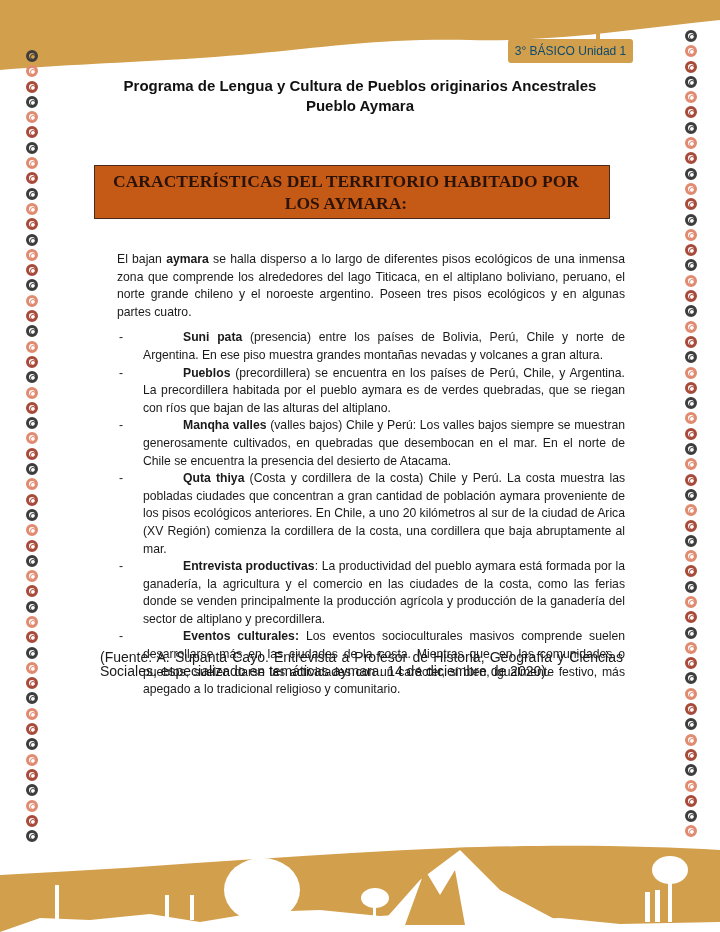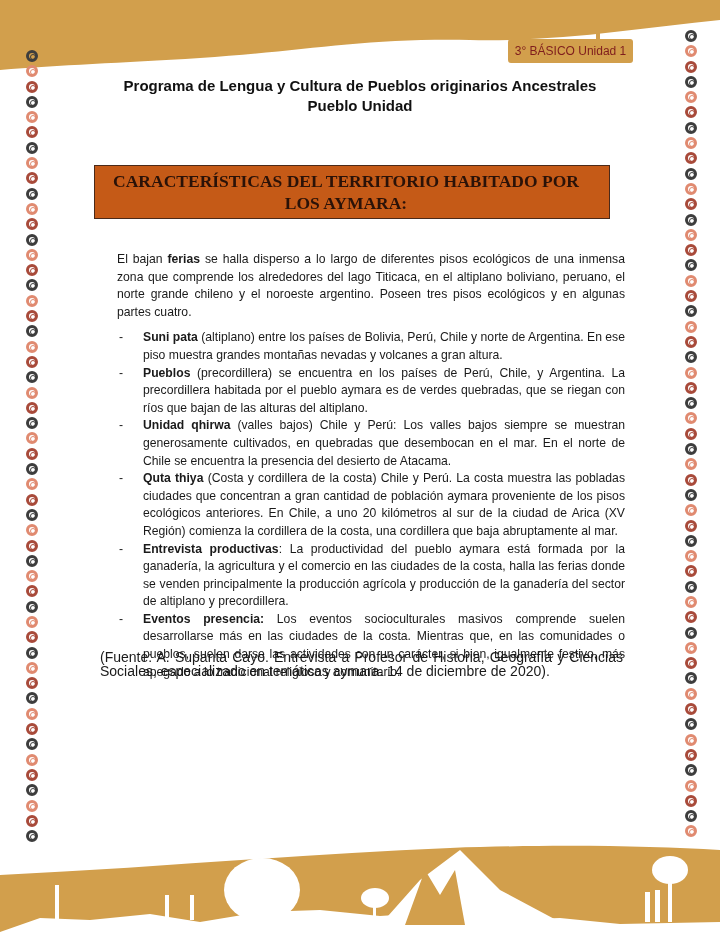--- a/index.html
+++ b/index.html
@@ -6,21 +6,21 @@
   body {
     width: 720px; height: 932px; position: relative; overflow: hidden;
     background: #ffffff;
     font-family: "Liberation Sans", sans-serif;
     color: #1a1a1a;
   }
   .top-wave { position: absolute; left: 0; top: 0; width: 720px; height: 70px; }
   .bottom-wave { position: absolute; left: 0; top: 840px; width: 720px; height: 92px; }
   .badge {
     position: absolute; left: 508px; top: 39px; width: 125px; height: 24px;
-    background: #d29f4c; color: #7f1d1d; border-radius: 3px;
+    background: #d29f4c; color: #0c4a6e; border-radius: 3px;
     font-size: 12px; line-height: 24px; text-align: center;
   }
   .badge-stem { position: absolute; left: 596px; top: 28px; width: 4px; height: 12px; background: #d29f4c; }
   .ornament-col { position: absolute; top: 50px; width: 20px; }
   .ornament-col.left { left: 22px; }
   .ornament-col.right { left: 681px; top: 30px; }
   .orn {
     width: 12px; height: 12px; margin: 0 auto 3.3px auto; border-radius: 50%;
     box-sizing: border-box; border: 3px solid #3d3d3d; position: relative;
   }
@@ -46,21 +46,21 @@
     text-align: center; box-sizing: border-box; padding: 4px 12px 0 0;
   }
   .content {
     position: absolute; left: 117px; top: 251px; width: 508px;
     font-size: 12.2px; line-height: 17.6px; text-align: justify;
   }
   .content p { margin: 0 0 8px 0; }
   .list { margin: 0; padding: 0; list-style: none; }
   .list li { position: relative; padding-left: 26px; }
   .list li .dash { position: absolute; left: 2px; top: 0; }
-  .list b { font-weight: bold; }
+  .list b { font-weight: bold; margin-left: 40px; }
   .source {
     position: absolute; left: 100px; top: 650px; width: 523px;
     font-size: 14px; line-height: 14px; text-align: justify;
   }
 </style>
 </head>
 <body>
 
 <svg class="top-wave" viewBox="0 0 720 70" preserveAspectRatio="none">
   <path d="M0,0 H720 V20 C640,28 560,42 470,40 C360,38 300,52 200,58 C120,63 60,65 0,70 Z" fill="#d29f4c"></path>
@@ -172,33 +172,33 @@
     <div class="orn c1"></div>
     <div class="orn c2"></div>
     <div class="orn c0"></div>
     <div class="orn c1"></div>
     <div class="orn c2"></div>
     <div class="orn c0"></div>
     <div class="orn c1"></div>
   </div>
 
 <div class="header-title h1">Programa de Lengua y Cultura de Pueblos originarios Ancestrales</div>
-<div class="header-title h2">Pueblo Unidad</div>
+<div class="header-title h2">Pueblo Aymara</div>
 
 <div class="title-box">CARACTERÍSTICAS DEL TERRITORIO HABITADO POR LOS AYMARA:</div>
 
 <div class="content">
-  <p><span>El bajan </span><b>ferias</b><span> se halla disperso a lo largo de diferentes pisos ecológicos de una inmensa zona que comprende los alrededores del lago Titicaca, en el altiplano boliviano, peruano, el norte grande chileno y el noroeste argentino. Poseen tres pisos ecológicos y en algunas partes cuatro.</span></p>
+  <p><span>El bajan </span><b>aymara</b><span> se halla disperso a lo largo de diferentes pisos ecológicos de una inmensa zona que comprende los alrededores del lago Titicaca, en el altiplano boliviano, peruano, el norte grande chileno y el noroeste argentino. Poseen tres pisos ecológicos y en algunas partes cuatro.</span></p>
   <ul class="list">
-    <li><span class="dash">-</span><b>Suni pata</b><span> (altiplano) entre los países de Bolivia, Perú, Chile y norte de Argentina. En ese piso muestra grandes montañas nevadas y volcanes a gran altura.</span></li>
+    <li><span class="dash">-</span><b>Suni pata</b><span> (presencia) entre los países de Bolivia, Perú, Chile y norte de Argentina. En ese piso muestra grandes montañas nevadas y volcanes a gran altura.</span></li>
     <li><span class="dash">-</span><b>Pueblos</b><span> (precordillera) se encuentra en los países de Perú, Chile, y Argentina. La precordillera habitada por el pueblo aymara es de verdes quebradas, que se riegan con ríos que bajan de las alturas del altiplano.</span></li>
-    <li><span class="dash">-</span><b>Unidad qhirwa</b><span> (valles bajos) Chile y Perú: Los valles bajos siempre se muestran generosamente cultivados, en quebradas que desembocan en el mar. En el norte de Chile se encuentra la presencia del desierto de Atacama.</span></li>
+    <li><span class="dash">-</span><b>Manqha valles</b><span> (valles bajos) Chile y Perú: Los valles bajos siempre se muestran generosamente cultivados, en quebradas que desembocan en el mar. En el norte de Chile se encuentra la presencia del desierto de Atacama.</span></li>
     <li><span class="dash">-</span><b>Quta thiya</b><span> (Costa y cordillera de la costa) Chile y Perú. La costa muestra las pobladas ciudades que concentran a gran cantidad de población aymara proveniente de los pisos ecológicos anteriores. En Chile, a uno 20 kilómetros al sur de la ciudad de Arica (XV Región) comienza la  cordillera de la costa, una cordillera que baja abruptamente al mar.</span></li>
-    <li><span class="dash">-</span><b>Entrevista productivas</b><span>: La productividad del pueblo aymara está formada por la ganadería, la agricultura y el comercio en las ciudades de la costa, halla las ferias donde se venden principalmente la producción agrícola y producción de la ganadería del sector de altiplano y precordillera.</span></li>
-    <li><span class="dash">-</span><b>Eventos presencia:</b><span> Los eventos socioculturales masivos comprende suelen desarrollarse más en las ciudades de la costa. Mientras que, en las comunidades o pueblos, suelen darse las actividades con un carácter, si bien, igualmente festivo, más apegado a lo tradicional religioso y comunitario.</span></li>
+    <li><span class="dash">-</span><b>Entrevista productivas</b><span>: La productividad del pueblo aymara está formada por la ganadería, la agricultura y el comercio en las ciudades de la costa, como las ferias donde se venden principalmente la producción agrícola y producción de la ganadería del sector de altiplano y precordillera.</span></li>
+    <li><span class="dash">-</span><b>Eventos culturales:</b><span> Los eventos socioculturales masivos comprende suelen desarrollarse más en las ciudades de la costa. Mientras que, en las comunidades o pueblos, suelen darse las actividades con un carácter, si bien, igualmente festivo, más apegado a lo tradicional religioso y comunitario.</span></li>
   </ul>
 </div>
 
 <div class="source">(Fuente: A. Supanta Cayo. Entrevista a Profesor de Historia, Geografía y Ciencias Sociales, especializado en temáticas aymara. 14 de diciembre de 2020).</div>
 
 <svg class="bottom-wave" viewBox="0 0 720 92" preserveAspectRatio="none">
   <path d="M0,35 C150,28 300,14 450,8 C560,4 650,6 720,10 V92 H0 Z" fill="#d29f4c"></path>
   <g fill="#ffffff">
     <path d="M0,92 L40,78 L90,80 L150,74 L200,82 L260,72 L320,70 L380,76 L440,72 L500,80 L560,78 L620,84 L720,82 V92 Z"></path>
     <ellipse cx="262" cy="50" rx="38" ry="32"></ellipse>

